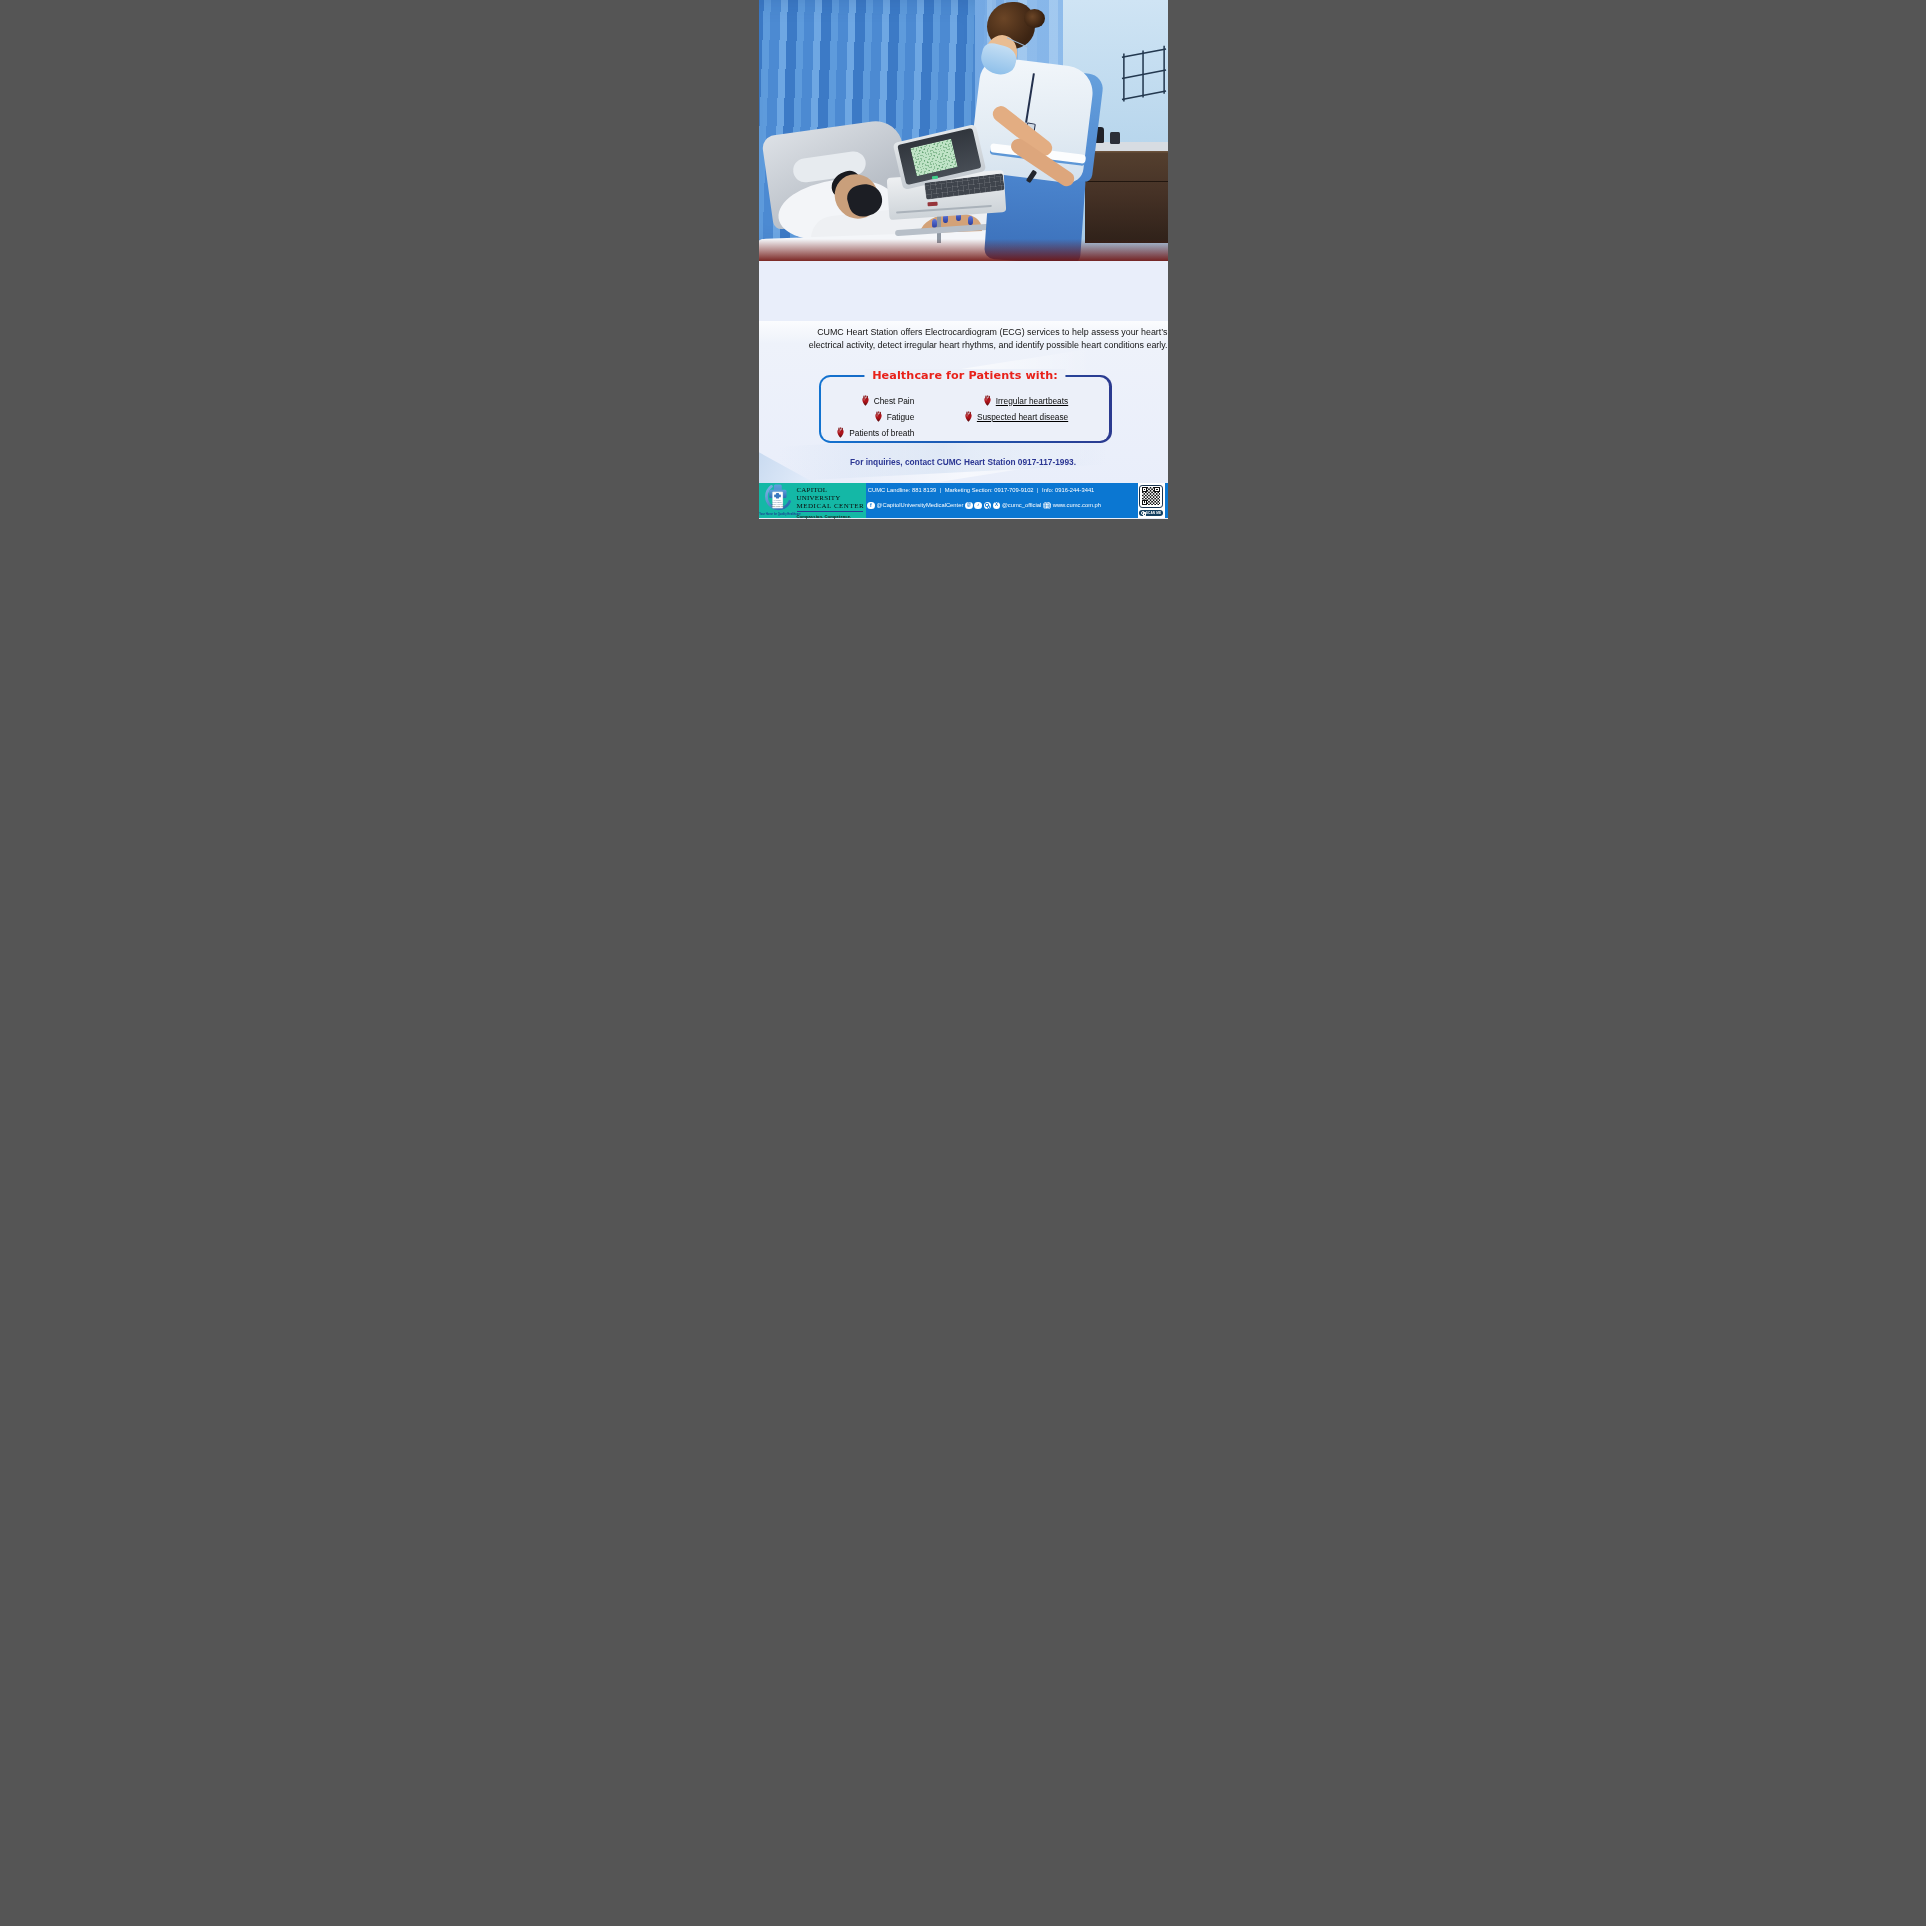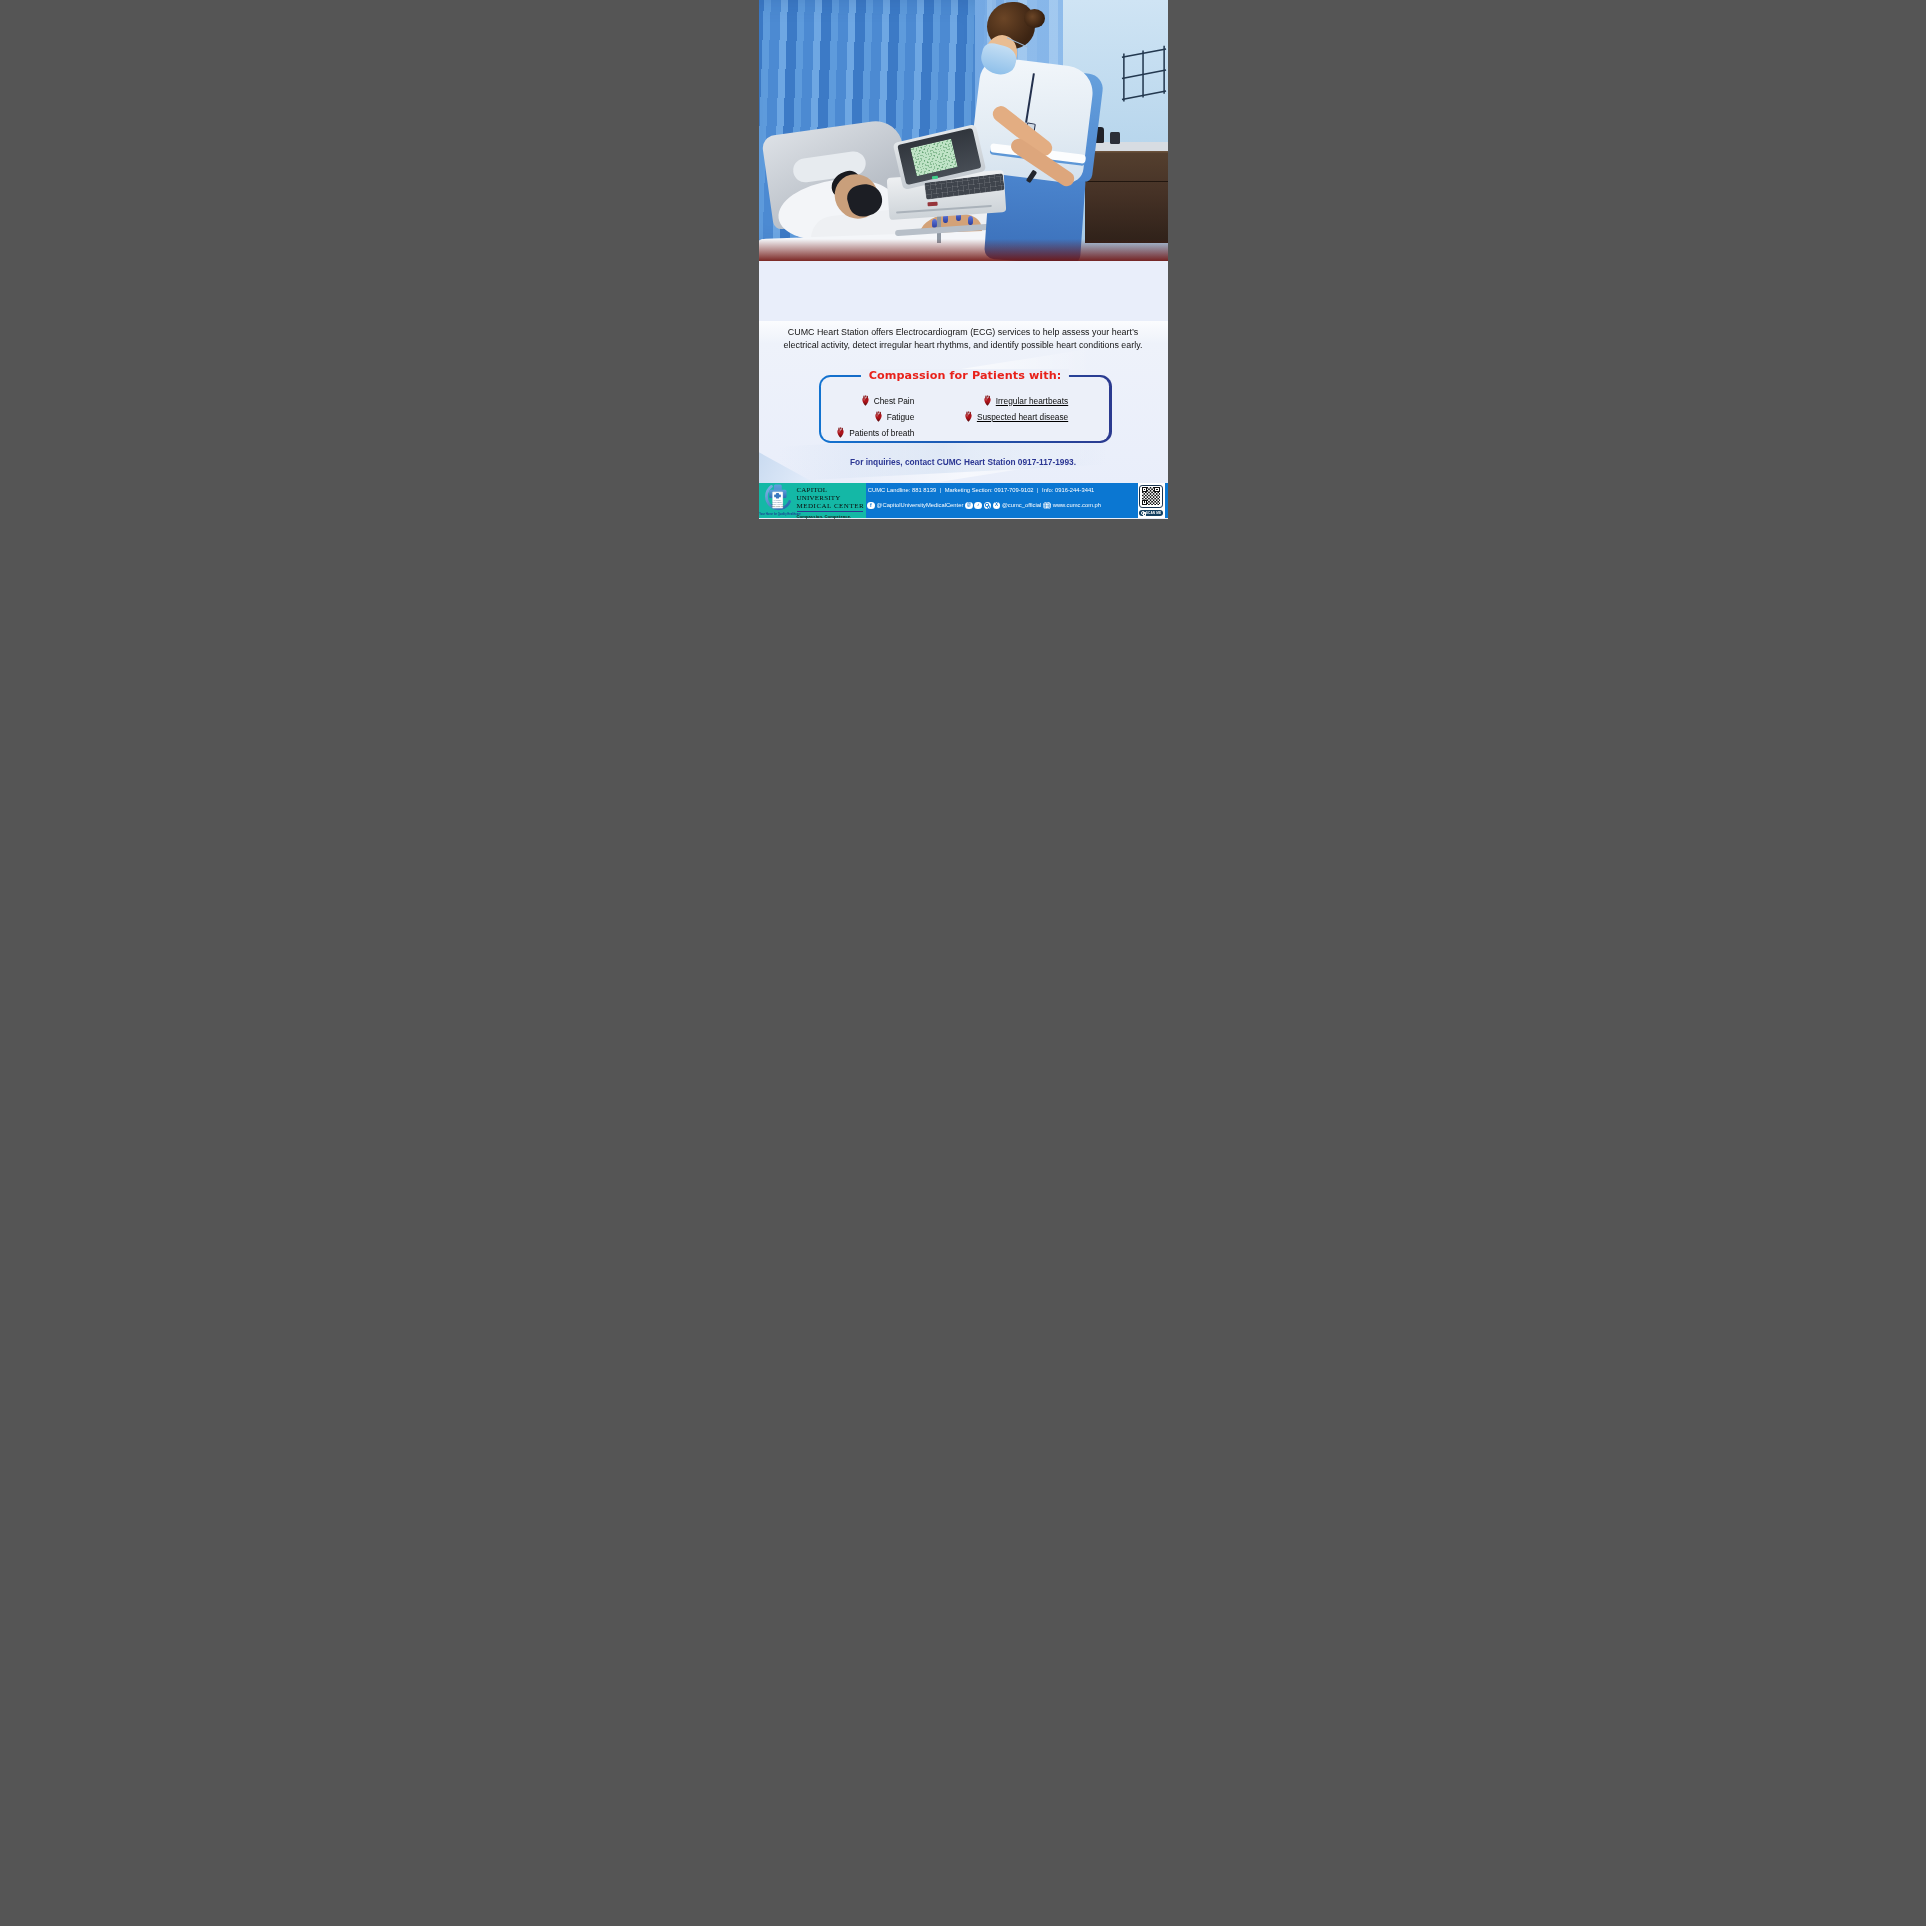--- a/index.html
+++ b/index.html
@@ -85,21 +85,21 @@
   
   .content { position:absolute; left:0; top:321px; width:409px; height:163px;
            background:linear-gradient(180deg,#fbfcfe 0%,#eef2fa 14%,#e9eefa 100%); }
   .wave-a { position:absolute; left:-31px; top:46px; width:501px; height:108px; transform:rotate(-9deg);
            background:linear-gradient(100deg, rgba(255,255,255,0) 25%, rgba(255,255,255,.6) 48%, rgba(255,255,255,0) 72%); }
   .wave-d { position:absolute; left:0; top:116px; width:409px; height:35px; transform:rotate(-3deg);
            background:linear-gradient(95deg, rgba(203,219,240,0) 5%, rgba(203,219,240,.5) 45%, rgba(255,255,255,0) 85%); }
   .wedge { position:absolute; left:0; bottom:0; width:58px; height:39px;
            background:linear-gradient(115deg,#c8daf0,#e6eefb); clip-path:polygon(0 100%, 0 18%, 100% 100%); }
 
-  .intro { position:absolute; left:0; top:5px; width:409px; text-align:center;
+  .intro { position:absolute; left:0; top:5px; width:409px; text-align:right;
            font-size:8.9px; line-height:13px; color:#141414; }
 
   .rec-box { position:absolute; left:60px; top:54px; width:293px; height:68px; border-radius:11.6px;
            background:linear-gradient(90deg,#1273d0,#2b3a8f); padding:2.3px; }
   .rec-inner { width:100%; height:100%; background:#ecf0f9; border-radius:9.2px; position:relative; }
   .rec-heading { position:absolute; top:-8.5px; left:50%; transform:translateX(-50%); background:#ecf0f9;
            padding:0 7.7px; white-space:nowrap; font-size:11.2px; font-weight:800; color:#e8211a;
            font-family:"DejaVu Sans", sans-serif; letter-spacing:0.1px; }
   .rec-col { position:absolute; top:15.4px; display:flex; flex-direction:column;align-items:flex-end; }
   .rec-col.left { left:15.4px; }
@@ -223,21 +223,21 @@
     <div class="wave-d"></div>
     <div class="wedge"></div>
 
     <div class="intro">
       <div>CUMC Heart Station offers Electrocardiogram (ECG) services to help assess your heart’s</div>
       <div>electrical activity, detect irregular heart rhythms, and identify possible heart conditions early.</div>
     </div>
 
     <div class="rec-box">
       <div class="rec-inner">
-        <div class="rec-heading">Compassion for Patients with:</div>
+        <div class="rec-heading">Healthcare for Patients with:</div>
 
         <div class="rec-col left">
           <div class="rec-item">
             <svg viewBox="0 0 18 24">
                 <use href="#aheart"></use>
               </svg>
             <span>Chest Pain</span>
           </div>
           <div class="rec-item">
             <svg viewBox="0 0 18 24">

